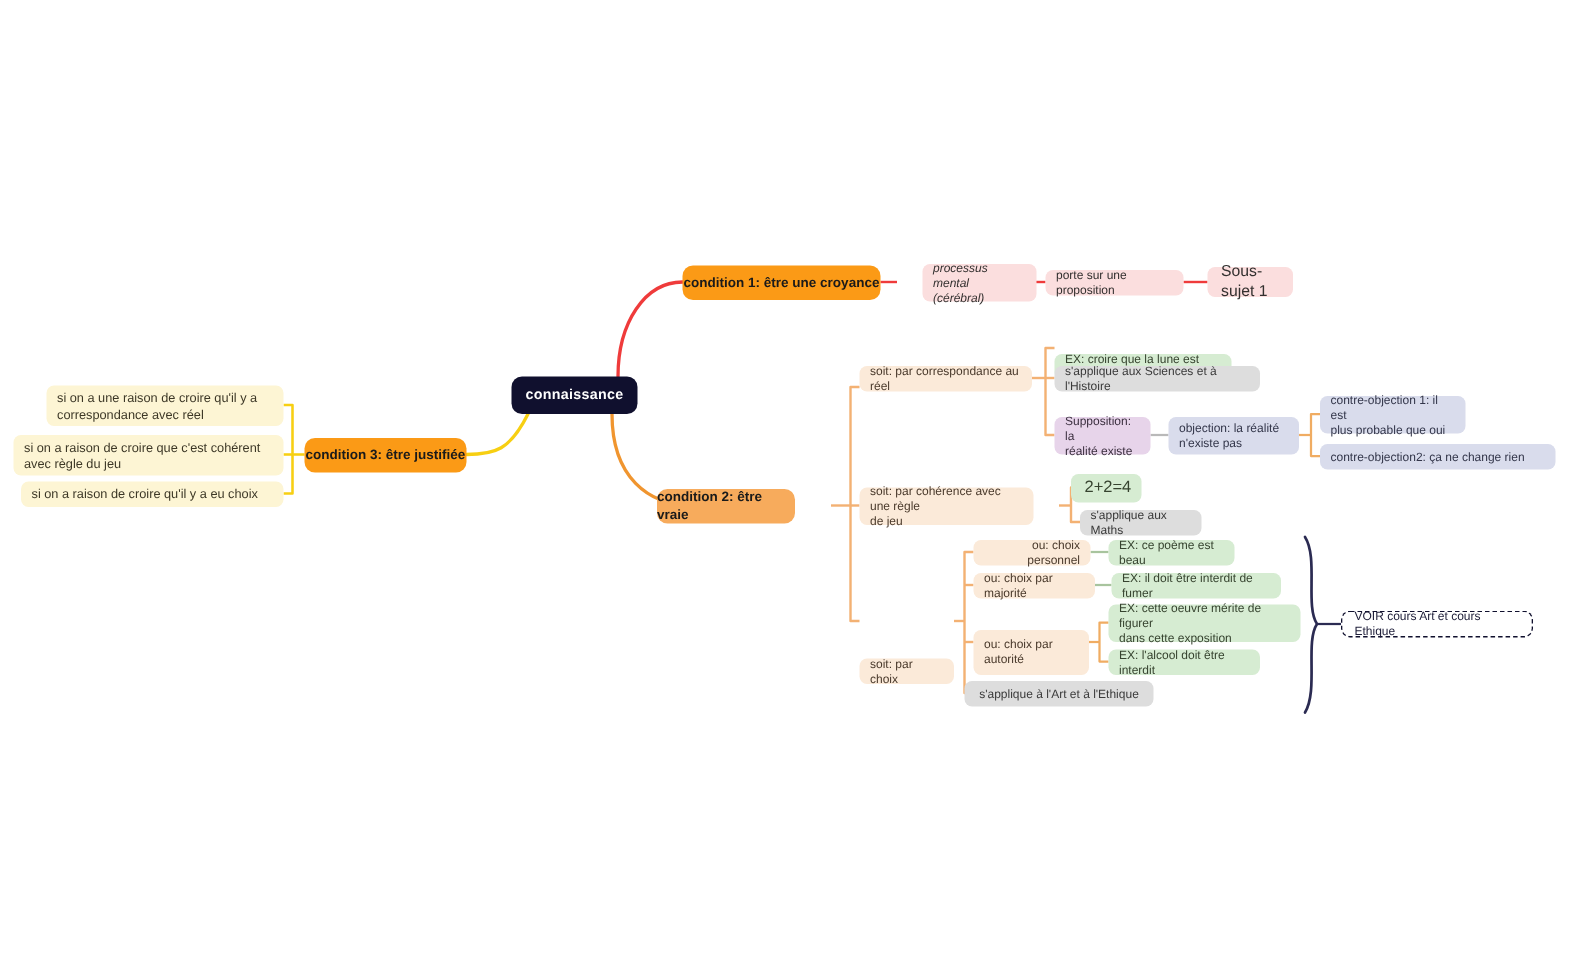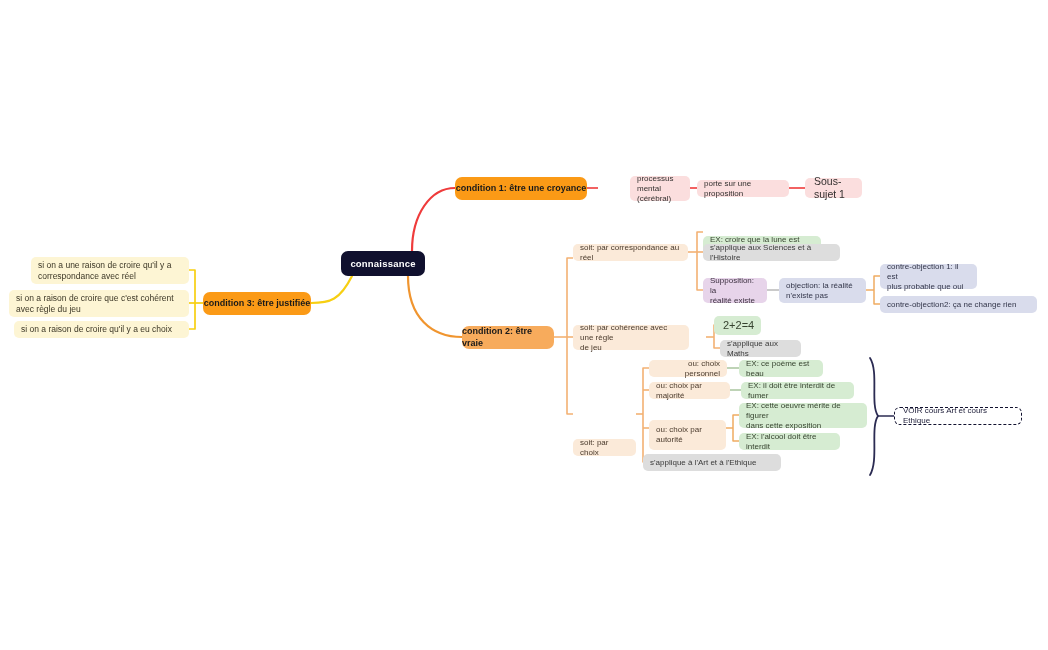--- a/index.html
+++ b/index.html
@@ -183,34 +183,34 @@
   </svg>
 
   <div class="node n-root" style="left:341px; top:251px; width:84px; height:25px;">
     <span>connaissance</span>
   </div>
 
   <div class="node n-cond-strong" style="left:455px; top:177px; width:132px; height:23px;">
     <span>condition 1: être une croyance</span>
   </div>
 
-  <div class="node n-pink" style="left:630px; top:176px; width:60px; height:25px;">
+  <div class="node n-pink" style="left:615px; top:176px; width:76px; height:25px;font-style:italic;">
     <span>processus mental
 (cérébral)</span>
   </div>
 
   <div class="node n-pink" style="left:697px; top:180px; width:92px; height:17px;">
     <span>porte sur une proposition</span>
   </div>
 
   <div class="node n-pink-big" style="left:805px; top:178px; width:57px; height:20px;">
     <span>Sous-sujet 1</span>
   </div>
 
-  <div class="node n-cond-soft" style="left:462px; top:326px; width:92px; height:23px;">
+  <div class="node n-cond-soft" style="left:438px; top:326px; width:92px; height:23px;">
     <span>condition 2: être vraie</span>
   </div>
 
   <div class="node n-peach" style="left:573px; top:244px; width:115px; height:17px;">
     <span>soit: par correspondance au réel</span>
   </div>
 
   <div class="node n-peach" style="left:573px; top:325px; width:116px; height:25px;">
     <span>soit: par cohérence avec une règle
 de jeu</span>
@@ -277,21 +277,21 @@
 
   <div class="node n-green" style="left:739px; top:403px; width:128px; height:25px;">
     <span>EX: cette oeuvre mérite de figurer
 dans cette exposition</span>
   </div>
 
   <div class="node n-green" style="left:739px; top:433px; width:101px; height:17px;">
     <span>EX: l'alcool doit être interdit</span>
   </div>
 
-  <div class="node n-gray" style="left:643px; top:454px; width:138px; height:17px;">
+  <div class="node n-gray" style="left:643px; top:454px; width:126px; height:17px;justify-content:center;">
     <span>s'applique à l'Art et à l'Ethique</span>
   </div>
 
   <div class="node n-dashed" style="left:894px; top:407px; width:128px; height:18px;">
     <span>VOIR cours Art et cours Ethique</span>
   </div>
 
   <div class="node n-cond-strong" style="left:203px; top:292px; width:108px; height:23px;">
     <span>condition 3: être justifiée</span>
   </div>

